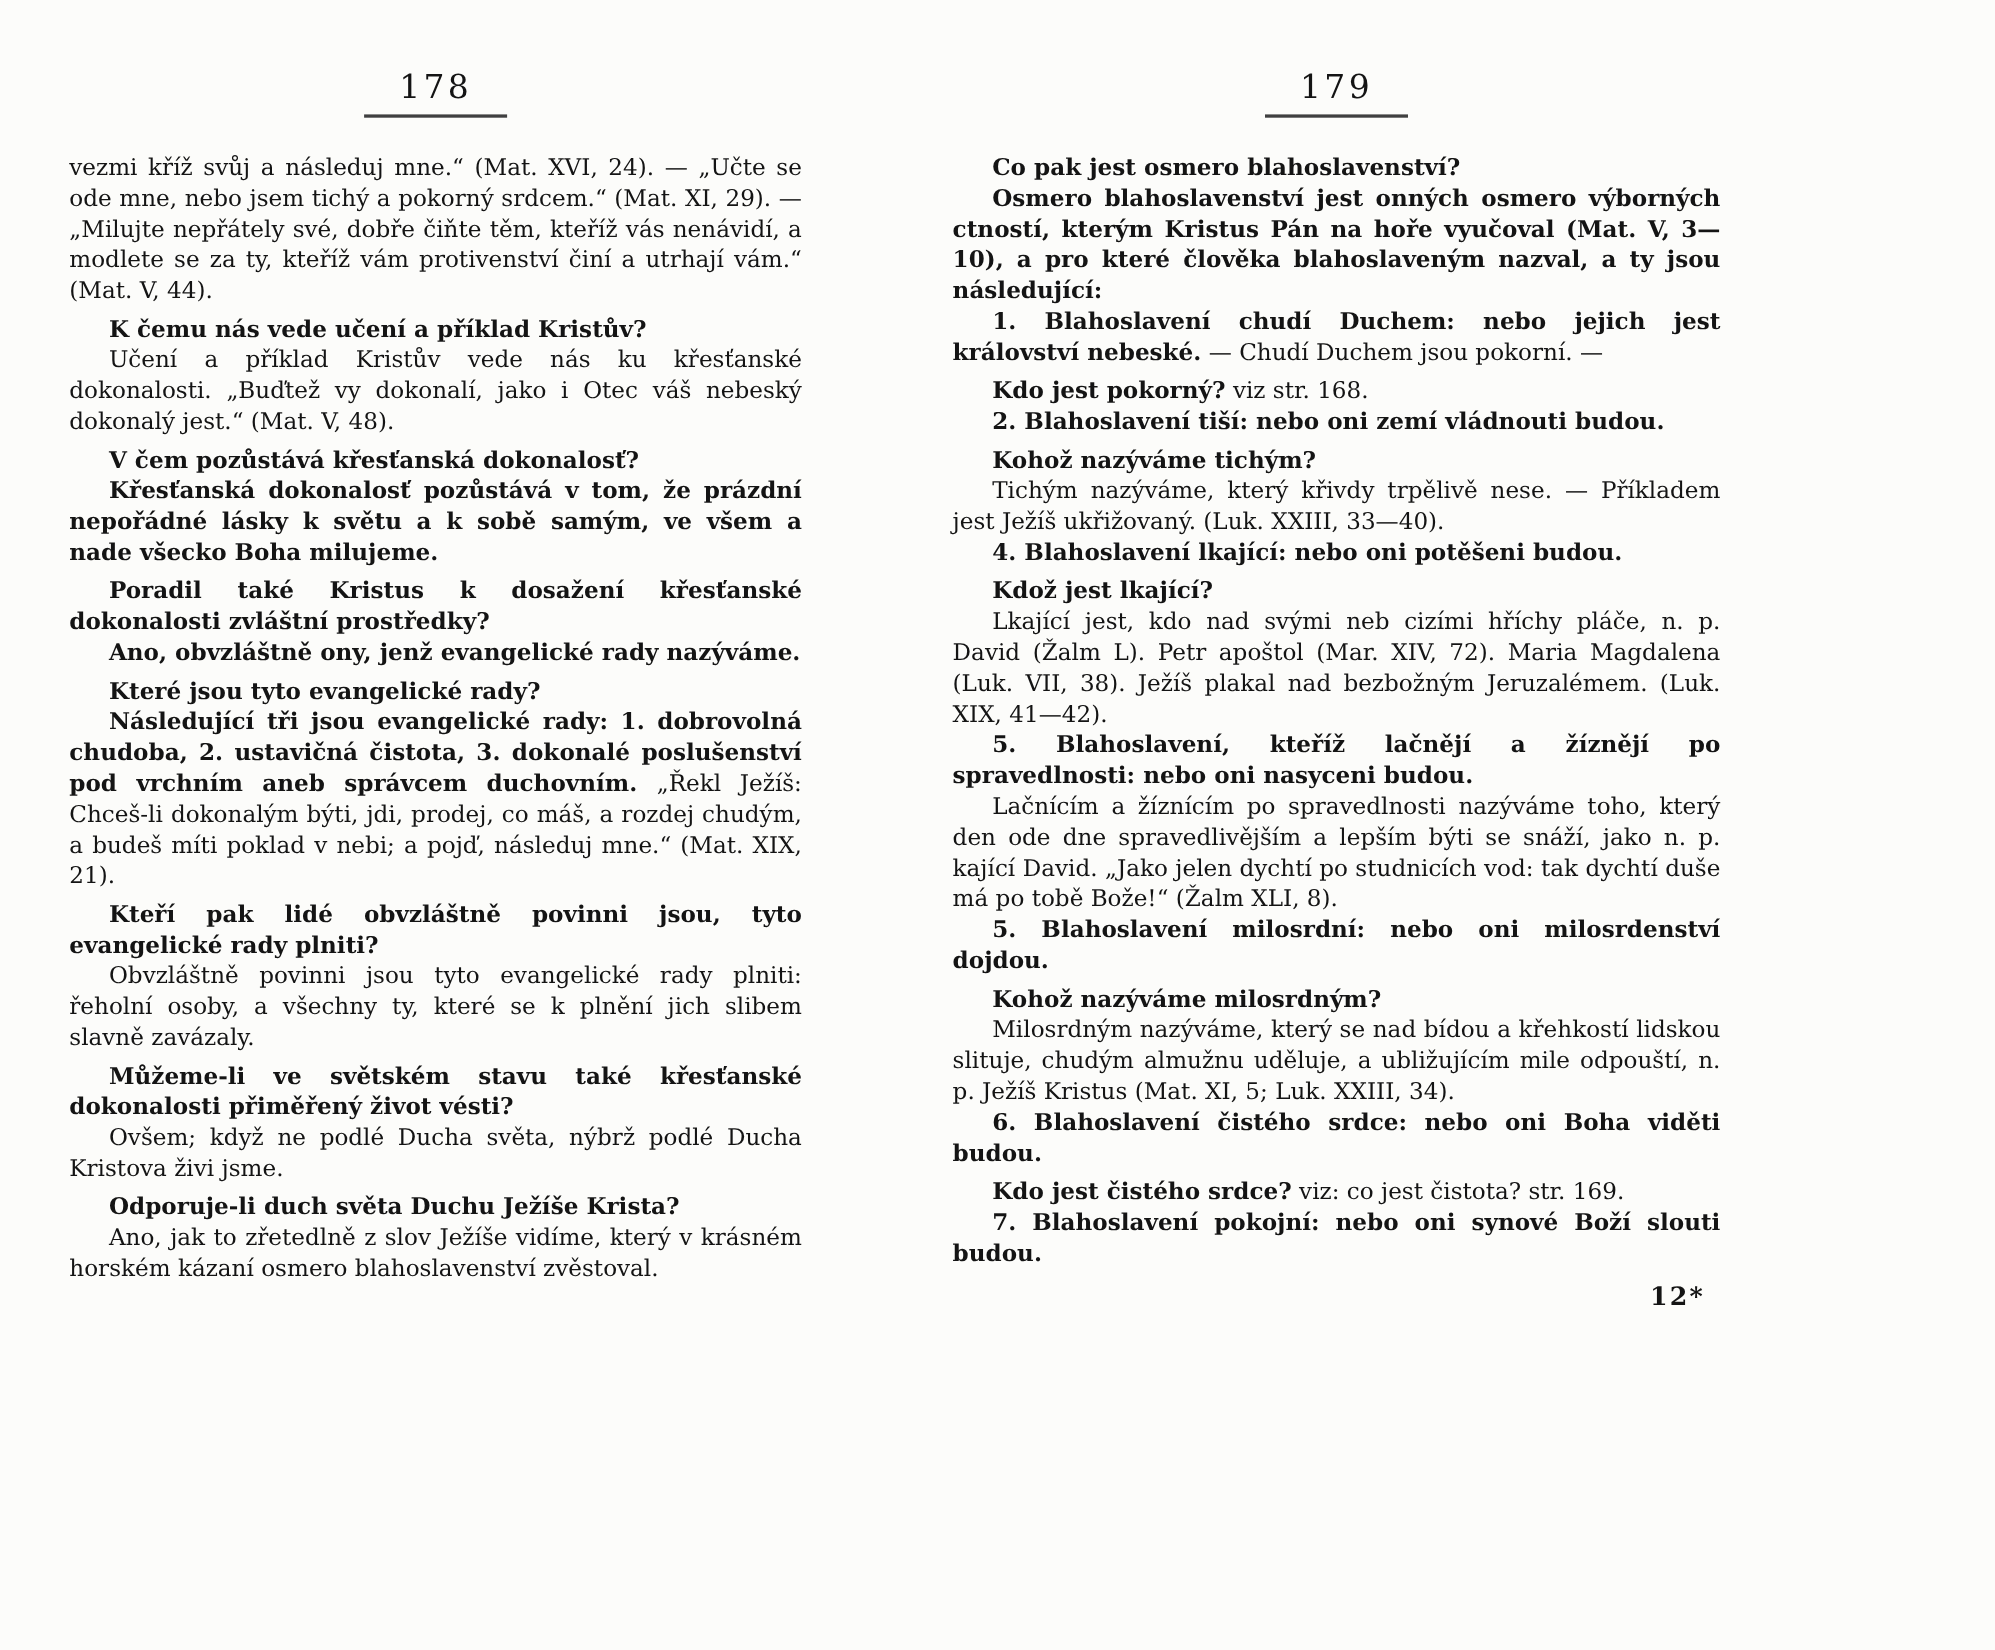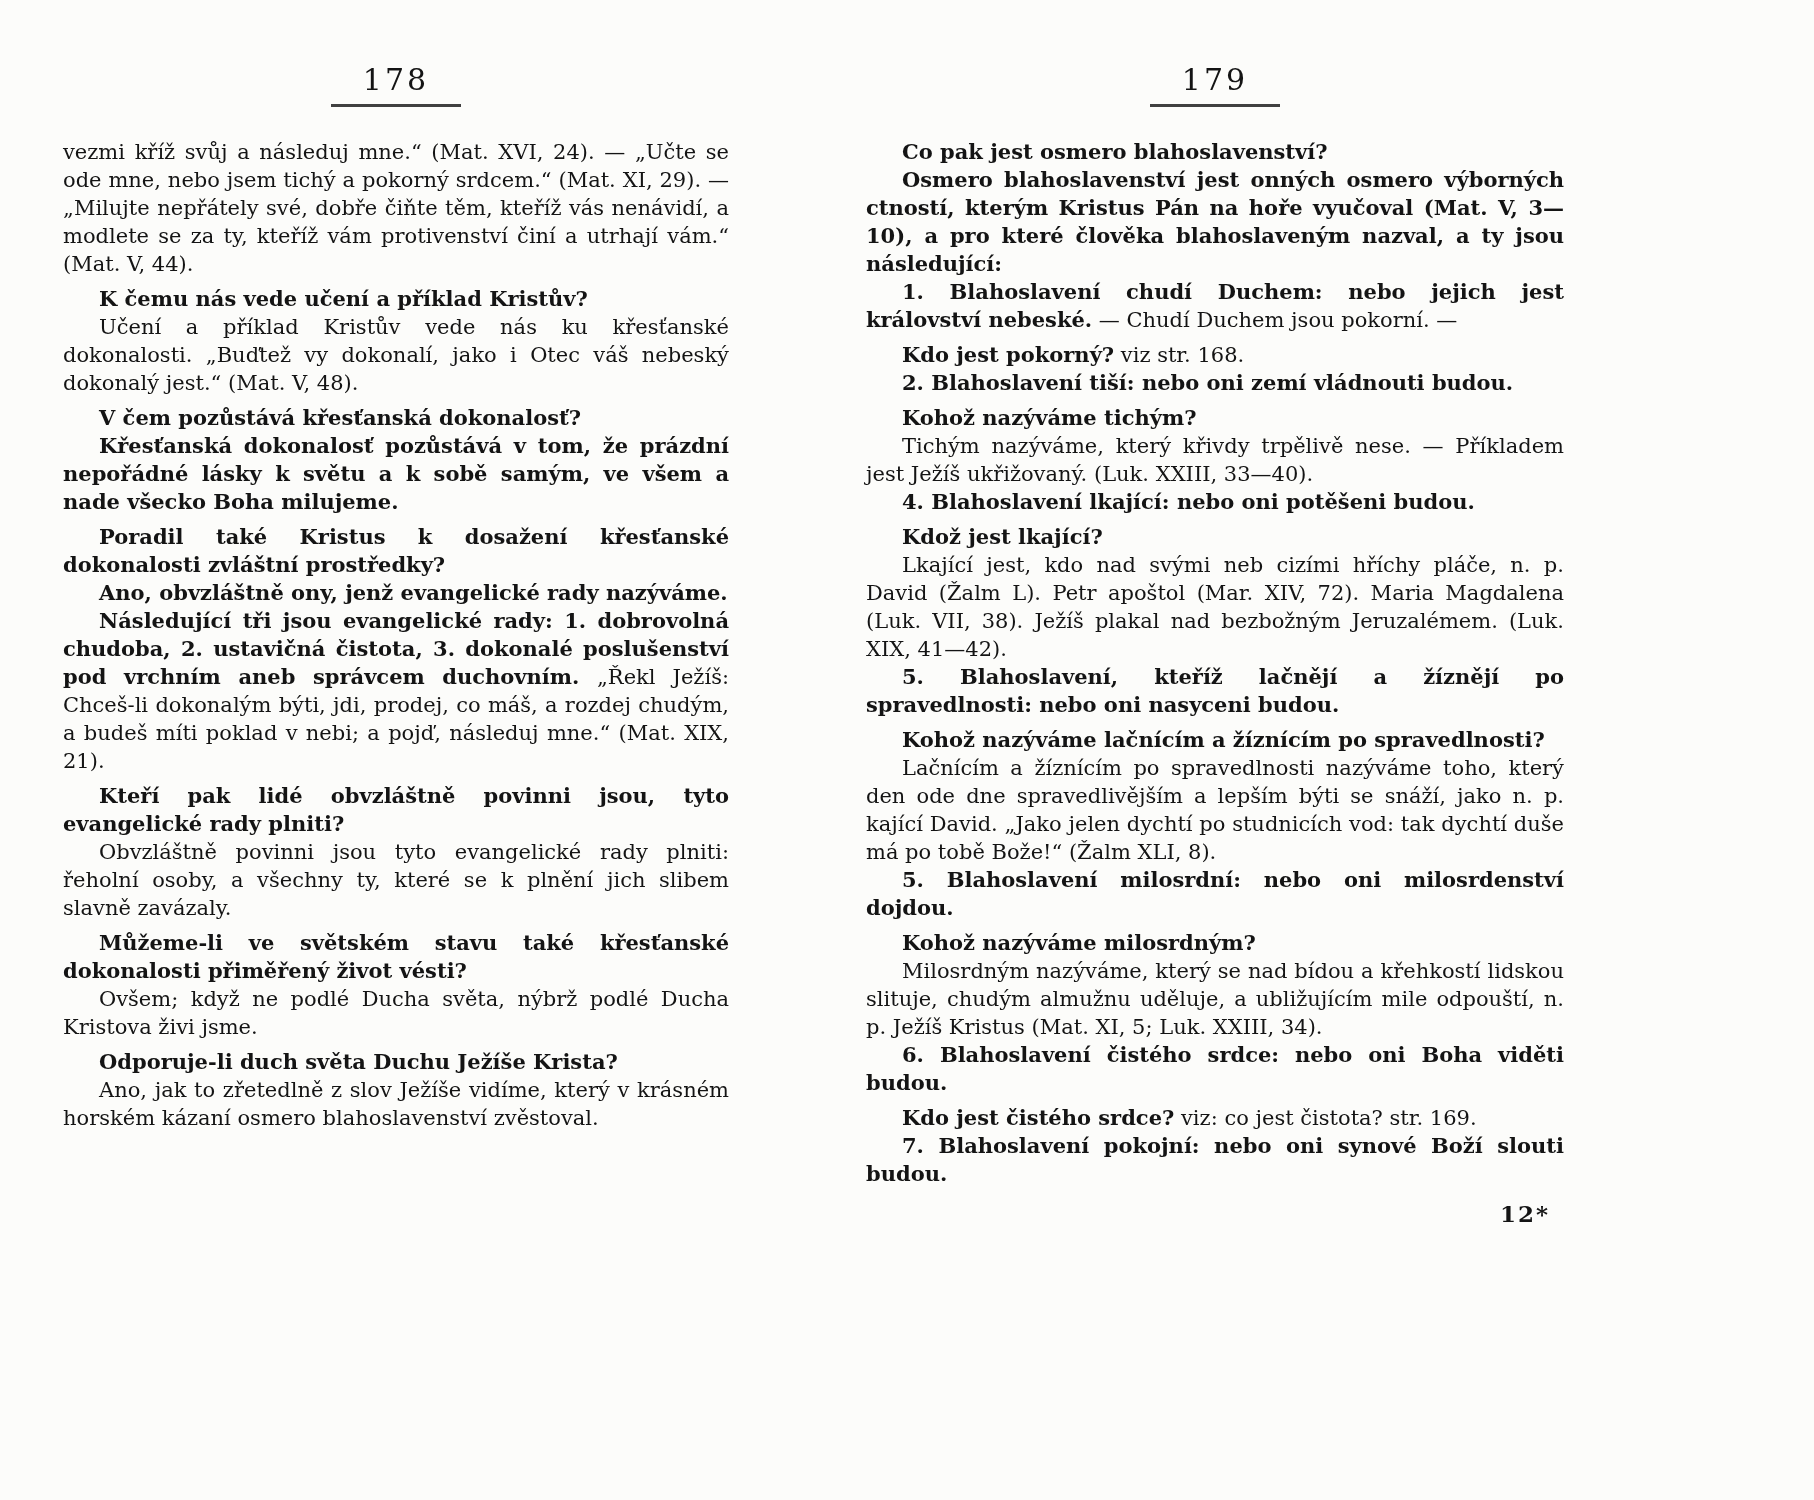--- a/index.html
+++ b/index.html
@@ -55,20 +55,21 @@
       <span class="page-number">178</span>
     </header>
     <div class="page-body">
         <p class="cont"><span class="run-n">vezmi kříž svůj a následuj mne.“ (Mat. XVI, 24). — „Učte se ode mne, nebo jsem tichý a pokorný srdcem.“ (Mat. XI, 29). — „Milujte nepřátely své, dobře čiňte těm, kteříž vás nenávidí, a modlete se za ty, kteříž vám protivenství činí a utrhají vám.“ (Mat. V, 44).</span></p>
         <p class="q"><span class="run-bi">K čemu nás vede učení a příklad Kristův?</span></p>
         <p class="body"><span class="run-n">Učení a příklad Kristův vede nás ku křesťanské dokonalosti. „Buďtež vy dokonalí, jako i Otec váš nebeský dokonalý jest.“ (Mat. V, 48).</span></p>
         <p class="q"><span class="run-bi">V čem pozůstává křesťanská dokonalosť?</span></p>
         <p class="body"><span class="run-b">Křesťanská dokonalosť pozůstává v tom, že prázdní nepořádné lásky k světu a k sobě samým, ve všem a nade všecko Boha milujeme.</span></p>
         <p class="q"><span class="run-bi">Poradil také Kristus k dosažení křesťanské dokonalosti zvláštní prostředky?</span></p>
         <p class="body"><span class="run-b">Ano, obvzláštně ony, jenž evangelické rady nazýváme.</span></p>
+        <p class="q"><span class="run-bi">Které jsou tyto evangelické rady?</span></p>
         <p class="body"><span class="run-b">Následující tři jsou evangelické rady: 1. dobrovolná chudoba, 2. ustavičná čistota, 3. dokonalé poslušenství pod vrchním aneb správcem duchovním. </span><span class="run-n">„Řekl Ježíš: Chceš-li dokonalým býti, jdi, prodej, co máš, a rozdej chudým, a budeš míti poklad v nebi; a pojď, následuj mne.“ (Mat. XIX, 21).</span></p>
         <p class="q"><span class="run-bi">Kteří pak lidé obvzláštně povinni jsou, tyto evangelické rady plniti?</span></p>
         <p class="body"><span class="run-n">Obvzláštně povinni jsou tyto evangelické rady plniti: řeholní osoby, a všechny ty, které se k plnění jich slibem slavně zavázaly.</span></p>
         <p class="q"><span class="run-bi">Můžeme-li ve světském stavu také křesťanské dokonalosti přiměřený život vésti?</span></p>
         <p class="body"><span class="run-n">Ovšem; když ne podlé Ducha světa, nýbrž podlé Ducha Kristova živi jsme.</span></p>
         <p class="q"><span class="run-bi">Odporuje-li duch světa Duchu Ježíše Krista?</span></p>
         <p class="body"><span class="run-n">Ano, jak to zřetedlně z slov Ježíše vidíme, který v krásném horském kázaní osmero blahoslavenství zvěstoval.</span></p>
       </div>
   </section>
 
@@ -81,21 +82,20 @@
         <p class="body"><span class="run-b">Osmero blahoslavenství jest onných osmero výborných ctností, kterým Kristus Pán na hoře vyučoval (Mat. V, 3—10), a pro které člověka blahoslaveným nazval, a ty jsou následující:</span></p>
         <p class="body"><span class="run-b">1. Blahoslavení chudí Duchem: nebo jejich jest království nebeské.</span><span class="run-n"> — Chudí Duchem jsou pokorní. —</span></p>
         <p class="q"><span class="run-bi">Kdo jest pokorný?</span><span class="run-n"> viz str. 168.</span></p>
         <p class="body"><span class="run-b">2. Blahoslavení tiší: nebo oni zemí vládnouti budou.</span></p>
         <p class="q"><span class="run-bi">Kohož nazýváme tichým?</span></p>
         <p class="body"><span class="run-n">Tichým nazýváme, který křivdy trpělivě nese. — Příkladem jest Ježíš ukřižovaný. (Luk. XXIII, 33—40).</span></p>
         <p class="body"><span class="run-b">4. Blahoslavení lkající: nebo oni potěšeni budou.</span></p>
         <p class="q"><span class="run-bi">Kdož jest lkající?</span></p>
         <p class="body"><span class="run-n">Lkající jest, kdo nad svými neb cizími hříchy pláče, n. p. David (Žalm L). Petr apoštol (Mar. XIV, 72). Maria Magdalena (Luk. VII, 38). Ježíš plakal nad bezbožným Jeruzalémem. (Luk. XIX, 41—42).</span></p>
         <p class="body"><span class="run-b">5. Blahoslavení, kteříž lačnějí a žíznějí po spravedlnosti: nebo oni nasyceni budou.</span></p>
-        <p class="q"><span class="run-bi">Kohož nazýváme lačnícím a žíznícím po spravedlnosti?</span></p>
         <p class="body"><span class="run-n">Lačnícím a žíznícím po spravedlnosti nazýváme toho, který den ode dne spravedlivějším a lepším býti se snáží, jako n. p. kající David. „Jako jelen dychtí po studnicích vod: tak dychtí duše má po tobě Bože!“ (Žalm XLI, 8).</span></p>
         <p class="body"><span class="run-b">5. Blahoslavení milosrdní: nebo oni milosrdenství dojdou.</span></p>
         <p class="q"><span class="run-bi">Kohož nazýváme milosrdným?</span></p>
         <p class="body"><span class="run-n">Milosrdným nazýváme, který se nad bídou a křehkostí lidskou slituje, chudým almužnu uděluje, a ubližujícím mile odpouští, n. p. Ježíš Kristus (Mat. XI, 5; Luk. XXIII, 34).</span></p>
         <p class="body"><span class="run-b">6. Blahoslavení čistého srdce: nebo oni Boha viděti budou.</span></p>
         <p class="q"><span class="run-bi">Kdo jest čistého srdce?</span><span class="run-n"> viz: co jest čistota? str. 169.</span></p>
         <p class="body"><span class="run-b">7. Blahoslavení pokojní: nebo oni synové Boží slouti budou.</span></p>
       </div>
     <div class="page-footer">12*</div>
   </section>

